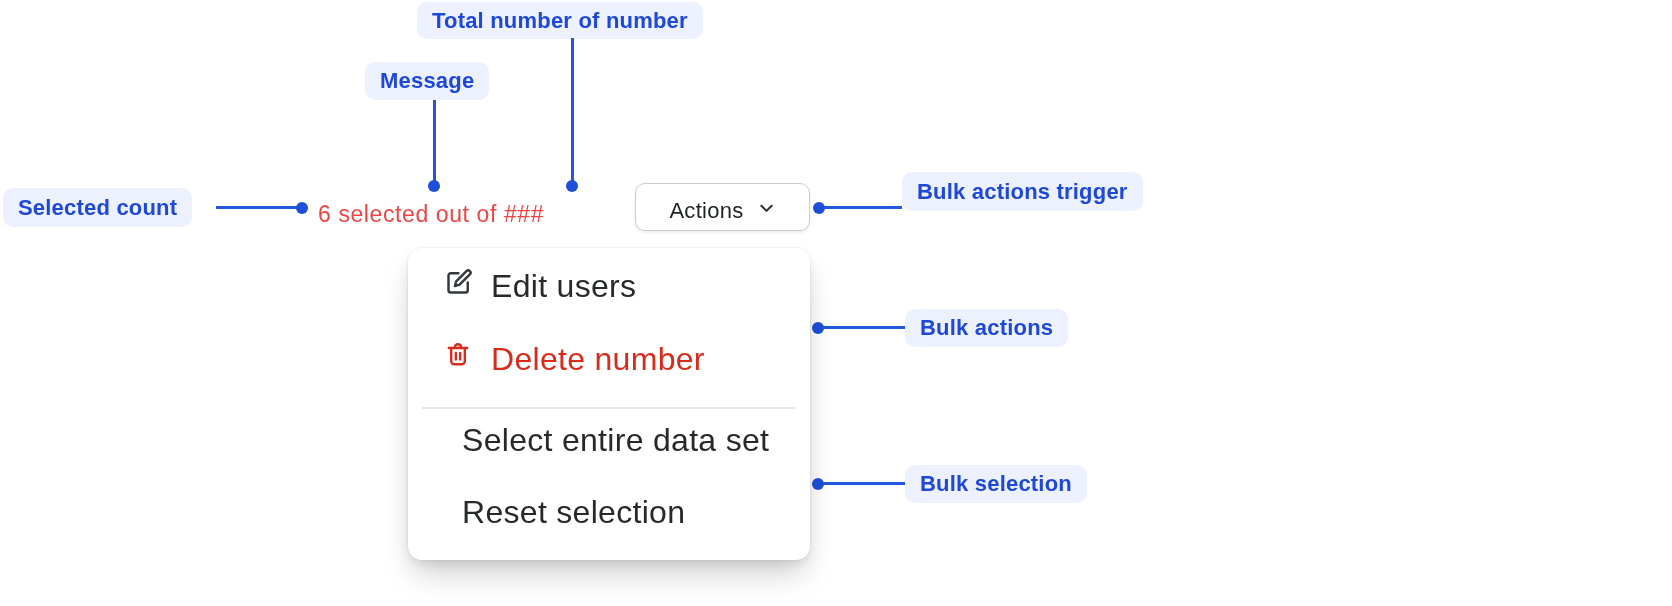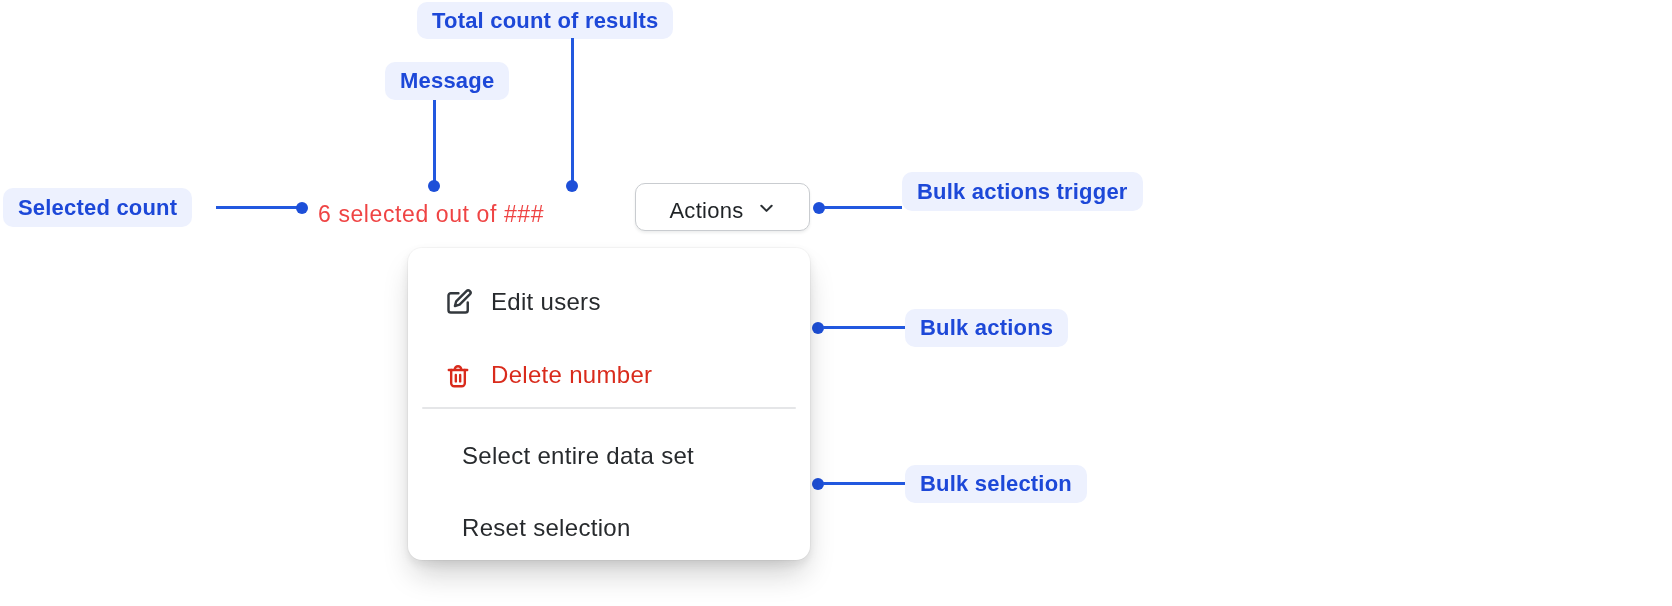--- a/index.html
+++ b/index.html
@@ -12,21 +12,21 @@
 
   
   .pill {
     position: absolute;
     display: inline-flex; align-items: center;
     background: #edf1fe; color: #1d48d8;
     font-size: 22px; font-weight: 600; letter-spacing: .2px;
     padding: 0 15px; border-radius: 10px; white-space: nowrap;
   }
   .pill-total    { left: 417px; top: 2px;   height: 37px; }
-  .pill-message  { left: 365px; top: 62px;  height: 38px; margin-left: 20px; }
+  .pill-message  { left: 365px; top: 62px;  height: 38px; }
   .pill-selected { left: 3px;   top: 188px; height: 39px; }
   .pill-trigger  { left: 902px; top: 172px; height: 39px; }
   .pill-bulkact  { left: 905px; top: 309px; height: 38px; }
   .pill-bulksel  { left: 905px; top: 465px; height: 38px; }
 
   
   .cline { position: absolute; background: #2258df; }
   .cdot  { position: absolute; width: 12px; height: 12px; border-radius: 50%; background: #1d4fd8; }
 
   .line-selected { left: 216px; top: 206px; width: 84px; height: 3px; }
@@ -67,42 +67,42 @@
   .actions-btn svg { display: block; margin-top: 2px; }
 
   
   .menu-panel {
     position: absolute; left: 408px; top: 248px; width: 402px; height: 312px;
     background: #ffffff; border-radius: 14px;
     box-shadow: 0 18px 30px -6px rgba(23,24,24,.22), 0 4px 10px rgba(23,24,24,.08), 0 0 0 1px rgba(0,0,0,.03);
   }
   .menu-item {
     position: absolute; left: 0; right: 0; height: 48px;
-    display: flex; align-items: flex-end;
-    font-size: 24px; color: #272a2d; letter-spacing: .3px;
+    display: flex; align-items: flex-start;
+    font-size: 32px; color: #272a2d; letter-spacing: .3px;
     cursor: pointer; white-space: nowrap;
   }
   .menu-item .mi-icon { width: 30px; margin: 0 16px 0 37px; display: flex; align-items: center; }
   .menu-item.no-icon { padding-left: 54px; }
   .mi-edit   { top: 20px; }
   .mi-delete { top: 93px; color: #d92b1c; }
   .mi-select { top: 174px; }
   .mi-reset  { top: 246px; }
   .menu-divider {
     position: absolute; left: 14px; right: 14px; top: 159px; height: 2px;
     background: #e5e6e8; border-radius: 1px;
   }
 </style>
 </head>
 <body>
 
 <div class="canvas">
 
   <div class="pill pill-total">
-    <span>Total count of results</span>
+    <span>Total number of number</span>
   </div>
   <div class="pill pill-message">
     <span>Message</span>
   </div>
   <div class="pill pill-selected">
     <span>Selected count</span>
   </div>
   <div class="pill pill-trigger">
     <span>Bulk actions trigger</span>
   </div>

